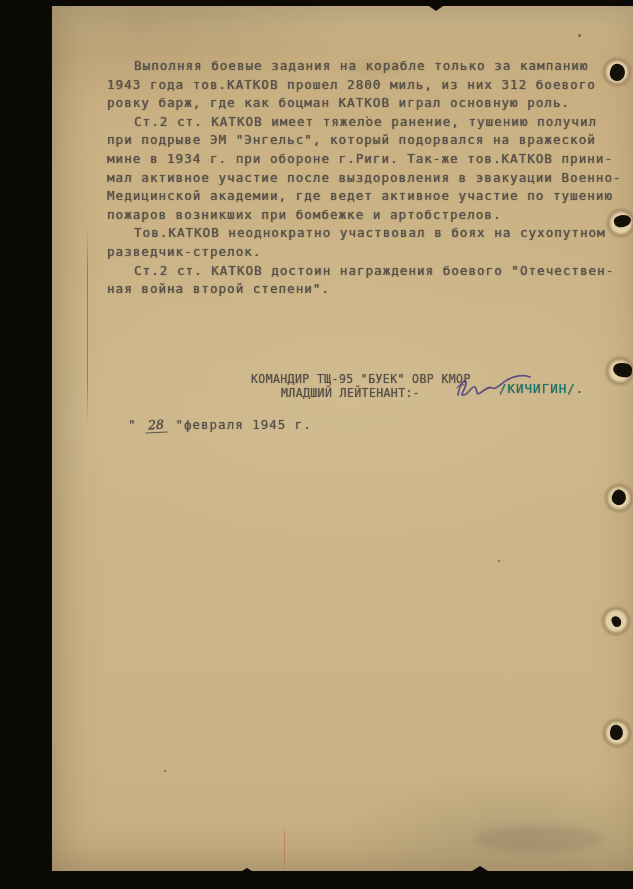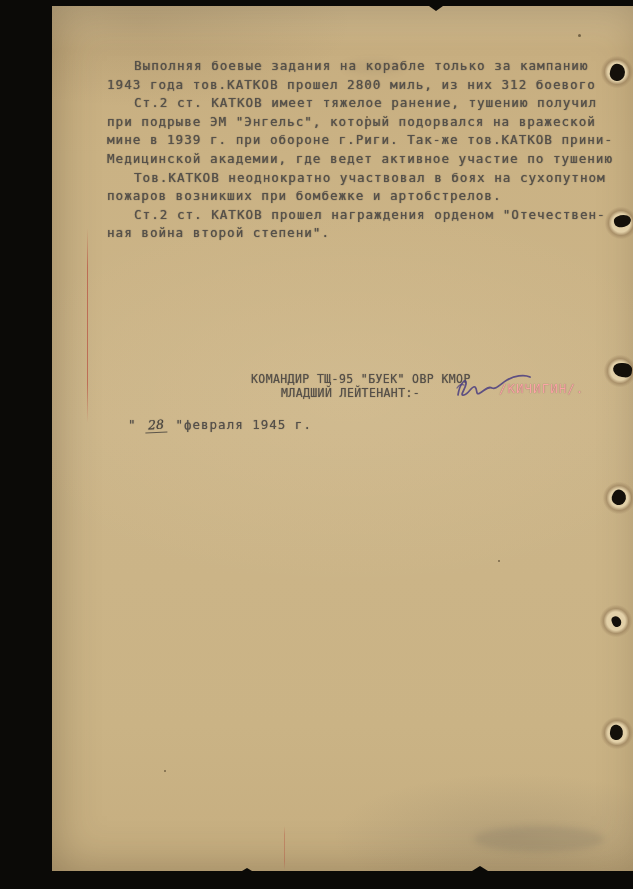--- a/index.html
+++ b/index.html
@@ -29,21 +29,21 @@
              font-size:12.5px;line-height:18.6px;letter-spacing:1.05px;
              text-shadow:0 0 1px rgba(86,80,70,0.85), 0.6px 0.4px 0.8px rgba(86,80,70,0.35);
              filter:blur(0.28px);}
   .tline{white-space:pre;}
   .indent{padding-left:27px;}
   
   .sigline{position:absolute;color:#565049;font-size:11.5px;letter-spacing:0.4px;white-space:pre;
            text-shadow:0 0 1px rgba(86,80,70,0.8);filter:blur(0.3px);}
   #sig1{left:207px;top:372px;}
   #sig2{left:237px;top:386px;text-align:center;}
-  #signee{left:455px;top:381px;font-size:12.5px;letter-spacing:1px;color:#fca5a5;}
+  #signee{left:455px;top:381px;font-size:12.5px;letter-spacing:1px;color:#0f766e;}
   #autograph{position:absolute;left:406px;top:370px;width:84px;height:36px;}
   
   #dateline{position:absolute;left:84px;top:417px;color:#55504a;font-size:12.5px;
             letter-spacing:1px;white-space:pre;text-shadow:0 0 1px rgba(85,80,74,0.8);filter:blur(0.25px);}
   #dateline .day{font-family:"DejaVu Serif","Liberation Serif",serif;font-style:italic;
                  color:#49443e;border-bottom:1.2px solid rgba(73,68,62,0.85);padding:0 3px;
                  display:inline-block;transform:rotate(-3deg);letter-spacing:0;}
   
   .hole{position:absolute;width:34px;height:34px;
         background:radial-gradient(circle at 50% 50%, rgba(228,210,170,0.95) 0 38%, rgba(146,120,85,0.55) 52%, rgba(146,120,85,0.0) 68%);}
@@ -69,27 +69,30 @@
   <div id="page2"></div>
   <div class="fold"></div>
   <div class="corner-tr"></div>
   <div class="notch-top"></div>
   <div class="notch-bottom" style="left:428px;top:866px;"></div>
   <div class="notch-bottom" style="left:198px;top:868px;width:10px;height:3px;"></div>
 
   <div id="typedtext">
     <div class="tline indent">Выполняя боевые задания на корабле только за кампанию</div>
     <div class="tline">1943 года тов.КАТКОВ прошел 2800 миль, из них 312 боевого</div>
+    <div class="tline">ровку барж, где как боцман КАТКОВ играл основную роль.</div>
     <div class="tline indent">Ст.2 ст. КАТКОВ имеет тяжелое ранение, тушению получил</div>
     <div class="tline">при подрыве ЭМ "Энгельс", который подорвался на вражеской</div>
-    <div class="tline">мине в 1939 г. при обороне г.Риги. Так-же тов.КАТКОВ прини-</div>
+    <div class="tline">мине в 1934 г. при обороне г.Риги. Так-же тов.КАТКОВ прини-</div>
+    <div class="tline">мал активное участие после выздоровления в эвакуации Военно-</div>
     <div class="tline">Медицинской академии, где ведет активное участие по тушению</div>
+    <div class="tline">пожаров возникших при бомбежке и артобстрелов.</div>
     <div class="tline indent">Тов.КАТКОВ неоднократно участвовал в боях на сухопутном</div>
-    <div class="tline">пожаров возникших при бомбежке и артобстрелов.</div>
-    <div class="tline indent">Ст.2 ст. КАТКОВ прошел награждения орденом "Отечествен-</div>
+    <div class="tline">разведчик-стрелок.</div>
+    <div class="tline indent">Ст.2 ст. КАТКОВ достоин награждения боевого "Отечествен-</div>
     <div class="tline">ная война второй степени".</div>
   </div>
 
   <div id="sig1" class="sigline">КОМАНДИР ТЩ-95 "БУЕК" ОВР КМОР</div>
   <div id="sig2" class="sigline">МЛАДШИЙ ЛЕЙТЕНАНТ:-</div>
   <svg id="autograph" viewBox="0 0 84 36">
     <path d="M8,25 C10,12 17,7 16,14 C15,20 9,26 14,25 C19,24 22,15 25,17 C28,19 25,26 30,23 C35,20 38,16 42,18 C46,20 50,14 57,10 C64,6 74,4 80,7" fill="none" stroke="#4a3d80" stroke-width="1.7" stroke-linecap="round" opacity="0.85"></path>
     <path d="M7,18 C9,15 12,14 14,15" fill="none" stroke="#4a3d80" stroke-width="1.3" stroke-linecap="round" opacity="0.7"></path>
   </svg>
   <div id="signee" class="sigline">/КИЧИГИН/.</div>

